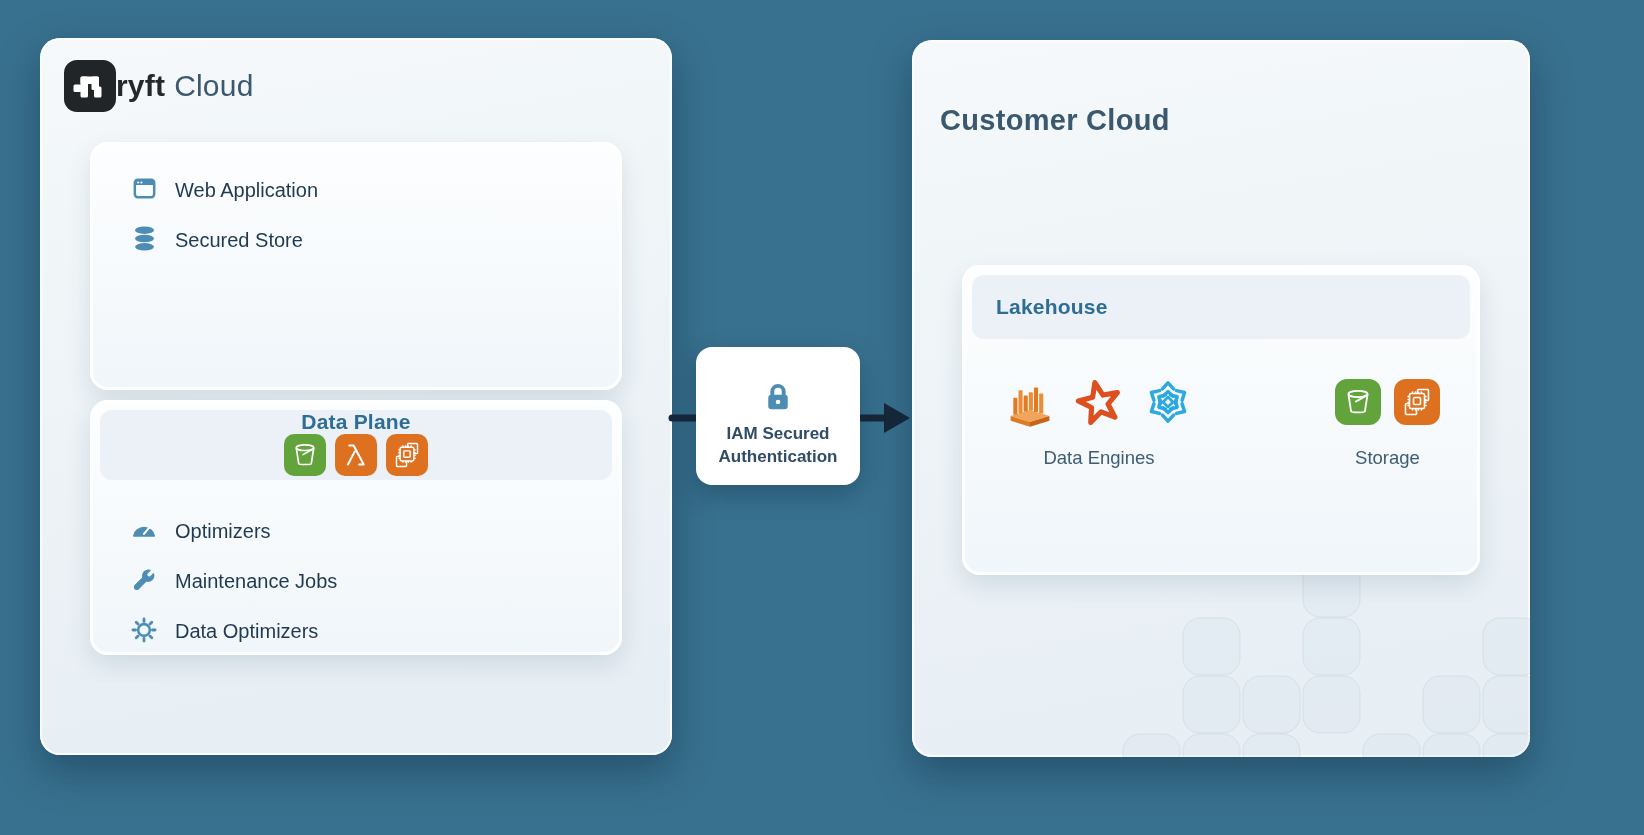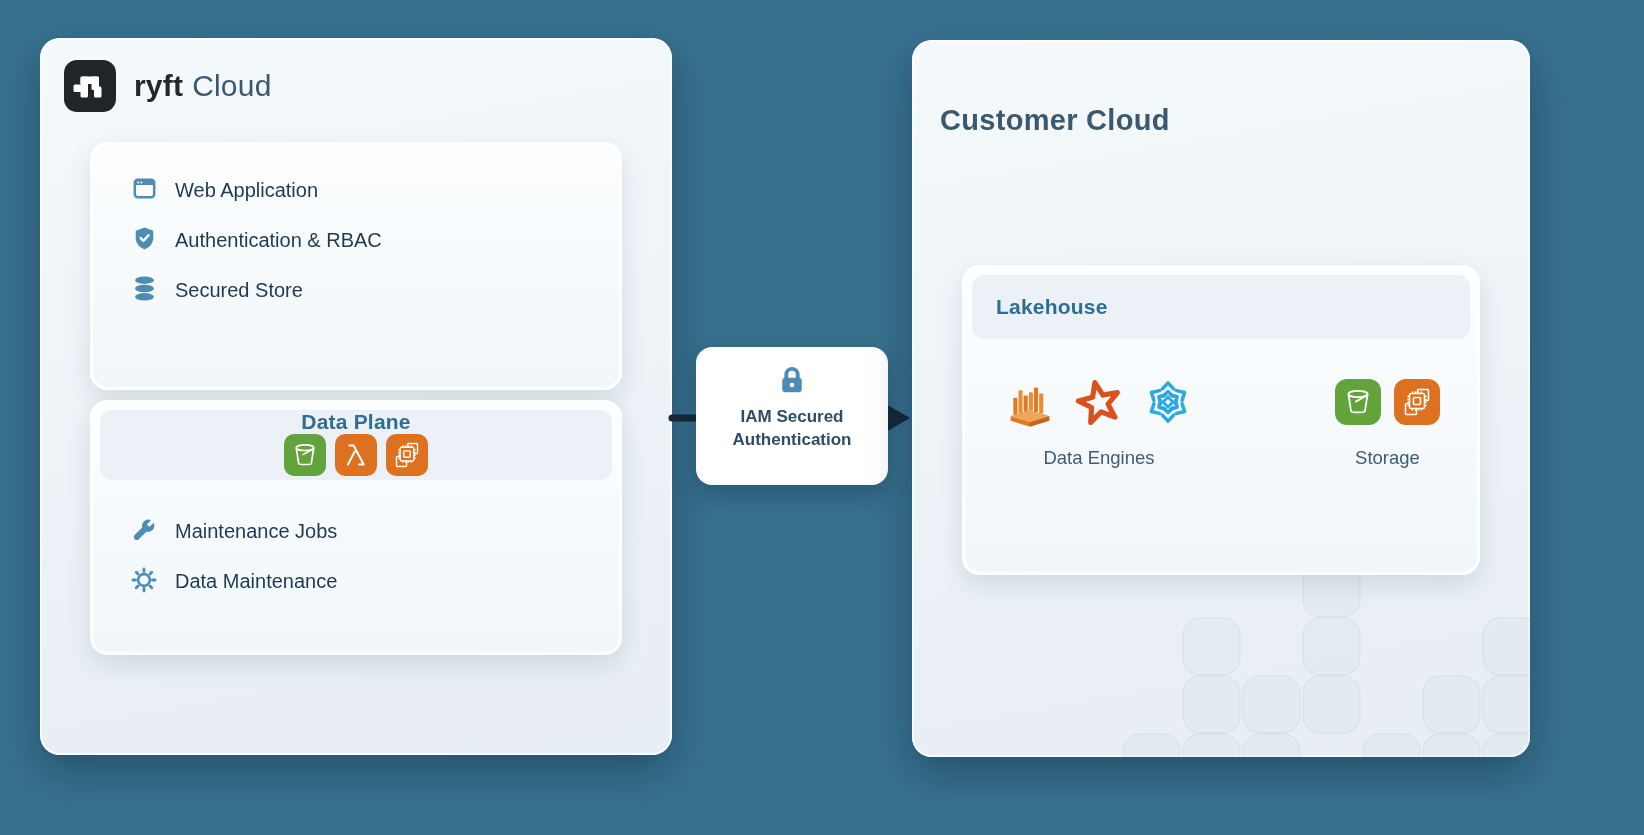--- a/index.html
+++ b/index.html
@@ -4,21 +4,21 @@
 <style>
   html,body{margin:0;padding:0;}
   .stage{position:relative;width:1644px;height:835px;background:#38718F;overflow:hidden;
          font-family:"Liberation Sans",sans-serif;}
   .card{position:absolute;border-radius:20px;
         background:linear-gradient(170deg,#f5f9fb 0%,#ecf2f6 55%,#e7eef4 100%);
         box-shadow:0 16px 40px rgba(8,32,50,.38), inset 0 0 0 2px rgba(255,255,255,.8);}
   .card-left{left:40px;top:38px;width:632px;height:717px;}
   .card-right{left:912px;top:40px;width:618px;height:717px;overflow:hidden;}
 
-  .brand{position:absolute;left:24px;top:22px;display:flex;align-items:center;gap:18px;}
+  .brand{position:absolute;left:24px;top:22px;display:flex;align-items:center;}
   .brand h1{margin:0;font-size:30px;font-weight:400;color:#3A586E;letter-spacing:.2px;}
   .brand-bold{color:#24282C;font-weight:700;margin-right:9px;}
 
   .section{position:absolute;left:50px;right:50px;border-radius:18px;
            background:linear-gradient(180deg,#fdfeff 0%,#f0f6fa 100%);
            box-shadow:0 10px 24px rgba(30,70,100,.13), inset 0 0 0 3px #ffffff;}
   .cp{top:104px;height:248px;}
   .dp{top:362px;height:255px;}
   .section-header{margin:10px;height:66px;border-radius:12px;background:#ebf1f6;
                   display:flex;align-items:center;justify-content:space-between;padding:0 24px;}
@@ -26,23 +26,23 @@
   .section-header h2{margin:0;font-size:21px;font-weight:700;color:#2E6D94;letter-spacing:.2px;}
   .items{list-style:none;margin:10px 0 0;padding:0;}
   .dp .items{margin-top:13px;}
   .item{height:50px;display:flex;align-items:flex-end;gap:17px;padding-left:40px;
         font-size:20px;color:#1F3950;}
   .item .ic{display:flex;width:28px;justify-content:center;}
   .badges{display:flex;gap:9px;}
   .badge{display:block;}
 
   .arrow-svg{position:absolute;left:664px;top:398px;}
-  .iam-box{position:absolute;left:696px;top:347px;width:192px;height:138px;background:#ffffff;
+  .iam-box{position:absolute;left:696px;top:347px;width:164px;height:138px;background:#ffffff;
            border-radius:16px;box-shadow:0 10px 26px rgba(8,32,50,.3);
-           display:flex;flex-direction:column;align-items:center;padding-top:15px;gap:8px;box-sizing:border-box;}
+           display:flex;flex-direction:column;align-items:center;padding-top:32px;gap:8px;box-sizing:border-box;}
   .iam-label{font-size:17px;font-weight:700;color:#2F4D66;text-align:center;line-height:1.35;width:160px;}
 
   .right-title{position:absolute;left:28px;top:64px;margin:0;font-size:29px;font-weight:700;
                color:#3A586E;letter-spacing:.3px;}
   .lakehouse{top:225px;height:310px;}
   .lakehouse .section-header{height:64px;}
   .groups{position:absolute;left:40px;right:40px;top:108px;display:flex;
           justify-content:space-between;align-items:flex-start;}
   .group{display:flex;flex-direction:column;align-items:center;gap:16px;}
   .group-icons{display:flex;align-items:center;gap:13px;height:58px;}
@@ -78,29 +78,20 @@
         <li class="item">
           <span class="ic">
             <svg width="27" height="27" viewBox="0 0 24 24">
               <rect x="3.4" y="4.2" width="17.2" height="15.6" rx="2.6" fill="none" stroke="#4D8DB4" stroke-width="2.2"></rect>
               <path d="M3.4 6.9 a2.6 2.6 0 0 1 2.6-2.7 h12 a2.6 2.6 0 0 1 2.6 2.7 v2 H3.4 Z" fill="#4D8DB4"></path>
               <circle cx="6.4" cy="6.7" r="0.95" fill="#ffffff"></circle>
               <circle cx="9.2" cy="6.7" r="0.95" fill="#ffffff"></circle>
             </svg>
           </span>
           <span class="label">Web Application</span>
-        </li>
-        <li class="item">
-          <span class="ic">
-            <svg width="27" height="27" viewBox="0 0 24 24">
-              <path d="M12 2.2 L19.8 5 v6.2 c0 5.3 -3.3 8.9 -7.8 10.6 C7.5 20.1 4.2 16.5 4.2 11.2 V5 Z" fill="#4D8DB4"></path>
-              <path d="M8.6 11.6 l2.4 2.5 4.6 -5" fill="none" stroke="#ffffff" stroke-width="2.1" stroke-linecap="round" stroke-linejoin="round"></path>
-            </svg>
-          </span>
-          <span class="label">Authentication &amp; RBAC</span>
         </li>
         <li class="item">
           <span class="ic">
             <svg width="27" height="27" viewBox="0 0 24 24">
               <ellipse cx="12" cy="4.6" rx="8.4" ry="3.3" fill="#4D8DB4"></ellipse>
               <ellipse cx="12" cy="12" rx="8.4" ry="3.3" fill="#4D8DB4"></ellipse>
               <ellipse cx="12" cy="19.4" rx="8.4" ry="3.3" fill="#4D8DB4"></ellipse>
             </svg>
           </span>
           <span class="label">Secured Store</span>
@@ -160,20 +151,29 @@
                 </g>
               </g>
             </svg>
           </span>
         </div>
       </div>
       <ul class="items">
         <li class="item">
           <span class="ic">
             <svg width="26" height="26" viewBox="0 0 24 24">
+              <path d="M2.6 17.4 A9.6 9.6 0 0 1 21.4 17.4 Z" fill="#4D8DB4" stroke="#4D8DB4" stroke-width="1.6" stroke-linejoin="round"></path>
+              <line x1="12" y1="15.6" x2="16.8" y2="9.8" stroke="#ffffff" stroke-width="2" stroke-linecap="round"></line>
+            </svg>
+          </span>
+          <span class="label">Optimizers</span>
+        </li>
+        <li class="item">
+          <span class="ic">
+            <svg width="26" height="26" viewBox="0 0 24 24">
               <path d="M20.8 6.2 a5.3 5.3 0 0 1 -6.6 6.7 L7.3 19.8 a2.3 2.3 0 1 1 -3.2 -3.2 l6.9 -6.9 a5.3 5.3 0 0 1 6.7 -6.6 L14.5 6.3 l.6 2.5 2.5 .6 3.2 -3.2 z" fill="#4D8DB4" stroke="#4D8DB4" stroke-width="1" stroke-linejoin="round"></path>
             </svg>
           </span>
           <span class="label">Maintenance Jobs</span>
         </li>
         <li class="item">
           <span class="ic">
             <svg width="26" height="26" viewBox="0 0 24 24">
               <g stroke="#4D8DB4" fill="none" stroke-linecap="round">
                 <circle cx="12" cy="12" r="5.4" stroke-width="2.4"></circle>
@@ -183,21 +183,21 @@
                   <line x1="12" y1="19.8" x2="12" y2="22.2"></line>
                   <line x1="6.5" y1="17.5" x2="4.8" y2="19.2"></line>
                   <line x1="4.2" y1="12" x2="1.8" y2="12"></line>
                   <line x1="6.5" y1="6.5" x2="4.8" y2="4.8"></line>
                   <line x1="12" y1="4.2" x2="12" y2="1.8"></line>
                   <line x1="17.5" y1="6.5" x2="19.2" y2="4.8"></line>
                 </g>
               </g>
             </svg>
           </span>
-          <span class="label">Data Maintenance</span>
+          <span class="label">Data Optimizers</span>
         </li>
       </ul>
     </div>
   </section>
 
   <svg class="arrow-svg" width="256" height="40">
     <line x1="8" y1="20" x2="226" y2="20" stroke="#16283A" stroke-width="7" stroke-linecap="round"></line>
     <polygon points="220,5 220,35 246,20" fill="#16283A"></polygon>
   </svg>
 

